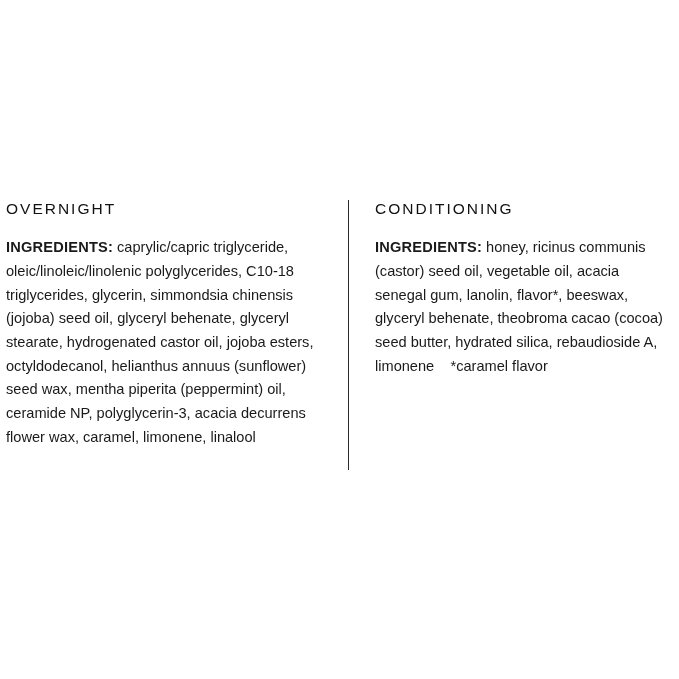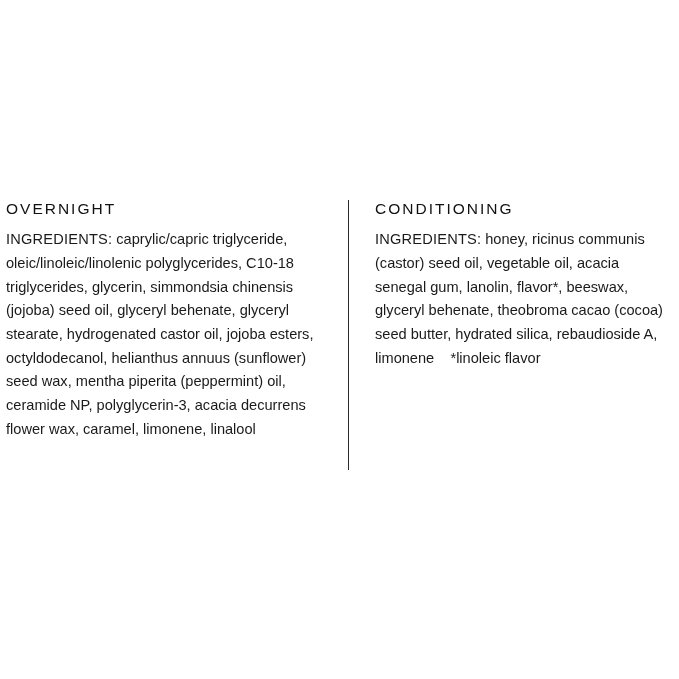--- a/index.html
+++ b/index.html
@@ -49,34 +49,34 @@
     width: 1px;
     height: 270px;
     background: #2a2a2a;
   }
   .product-title {
     font-size: 15.5px;
     line-height: 1.45;
     letter-spacing: 2.0px;
     font-weight: 500;
     color: #111111;
-    margin: 0 0 8px 0;
+    margin: 0 0 16px 0;
     text-transform: uppercase;
   }
   .product-title .line {
     display: block;
   }
   .ingredients {
     font-size: 14.6px;
     line-height: 1.62;
     color: #1a1a1a;
     margin: 0;
   }
   .ing-label {
-    font-weight: normal;
+    font-weight: bold;
     letter-spacing: 0.2px;
   }
   .ing-text {
     font-weight: normal;
   }
   .footnote {
     white-space: pre;
   }
 </style>
 </head>
@@ -92,17 +92,17 @@
       <h2 class="product-title">
         <span class="line">OVERNIGHT</span>
       </h2>
       <p class="ingredients"><span class="ing-label">INGREDIENTS:</span><span class="ing-text"> caprylic/capric triglyceride, oleic/linoleic/linolenic polyglycerides, C10-18 triglycerides, glycerin, simmondsia chinensis (jojoba) seed oil, glyceryl behenate, glyceryl stearate, hydrogenated castor oil, jojoba esters, octyldodecanol, helianthus annuus (sunflower) seed wax, mentha piperita (peppermint) oil, ceramide NP, polyglycerin-3, acacia decurrens flower wax, caramel, limonene, linalool</span><span class="footnote"></span></p>
     </div>
 
     <div class="col col-right">
       <h2 class="product-title">
         <span class="line">CONDITIONING</span>
       </h2>
-      <p class="ingredients"><span class="ing-label">INGREDIENTS:</span><span class="ing-text"> honey, ricinus communis (castor) seed oil, vegetable oil, acacia senegal gum, lanolin, flavor*, beeswax, glyceryl behenate, theobroma cacao (cocoa) seed butter, hydrated silica, rebaudioside A, limonene</span><span class="footnote">    *linoleic flavor</span></p>
+      <p class="ingredients"><span class="ing-label">INGREDIENTS:</span><span class="ing-text"> honey, ricinus communis (castor) seed oil, vegetable oil, acacia senegal gum, lanolin, flavor*, beeswax, glyceryl behenate, theobroma cacao (cocoa) seed butter, hydrated silica, rebaudioside A, limonene</span><span class="footnote">    *caramel flavor</span></p>
     </div>
 
   </div>
 </div>
 
 </body></html>

